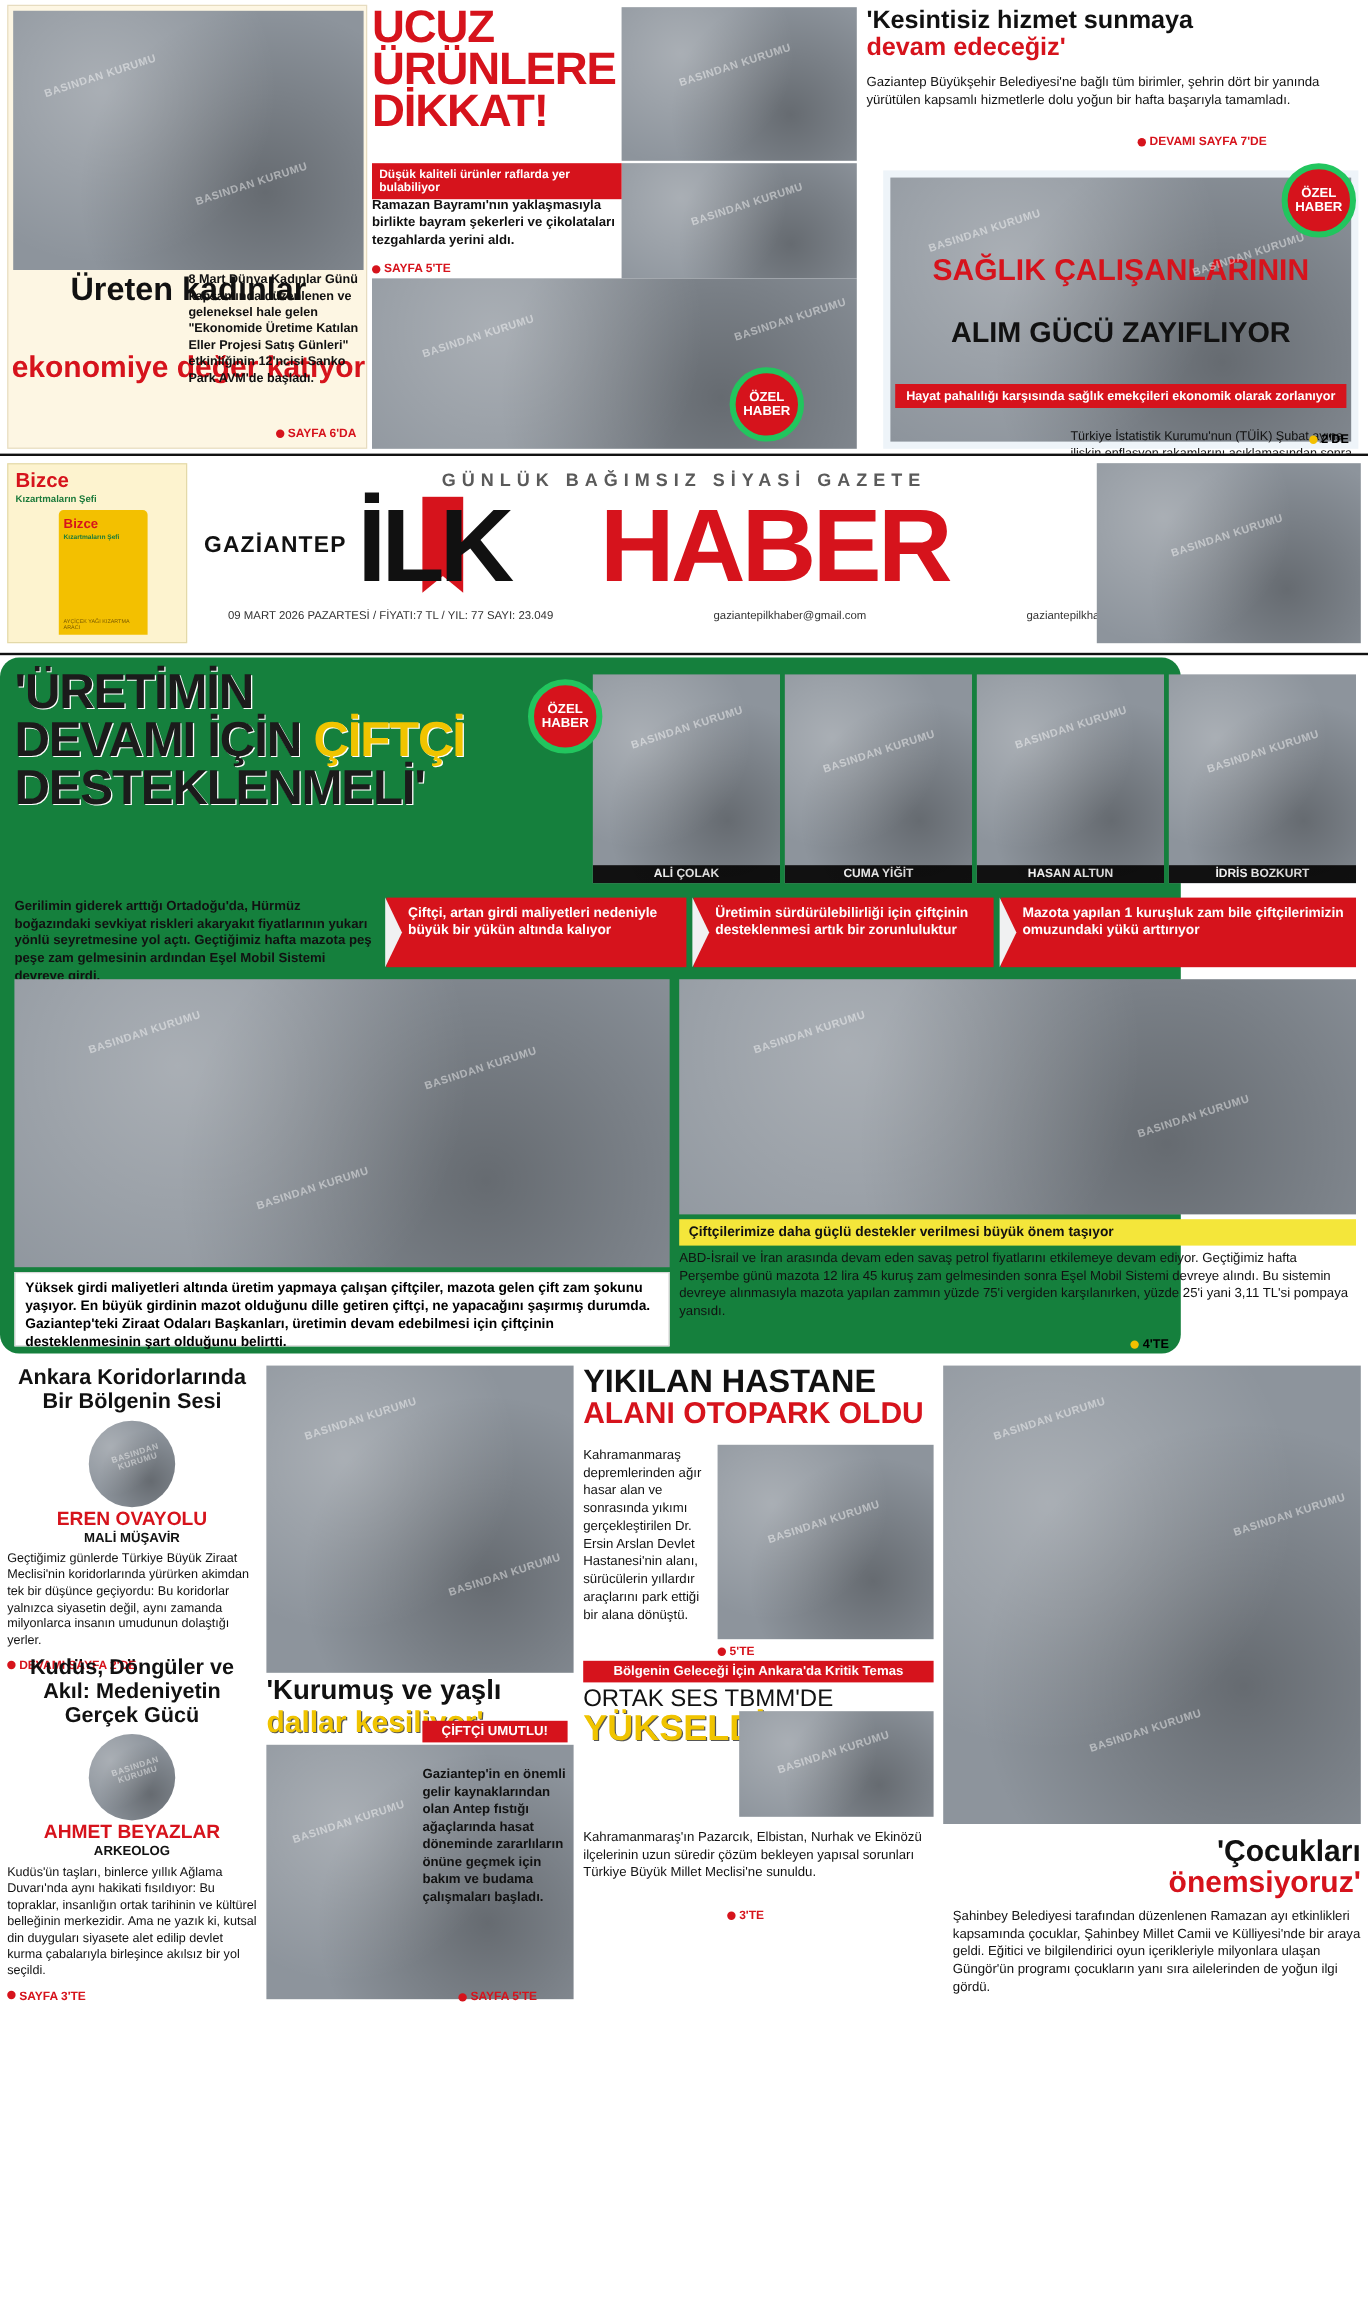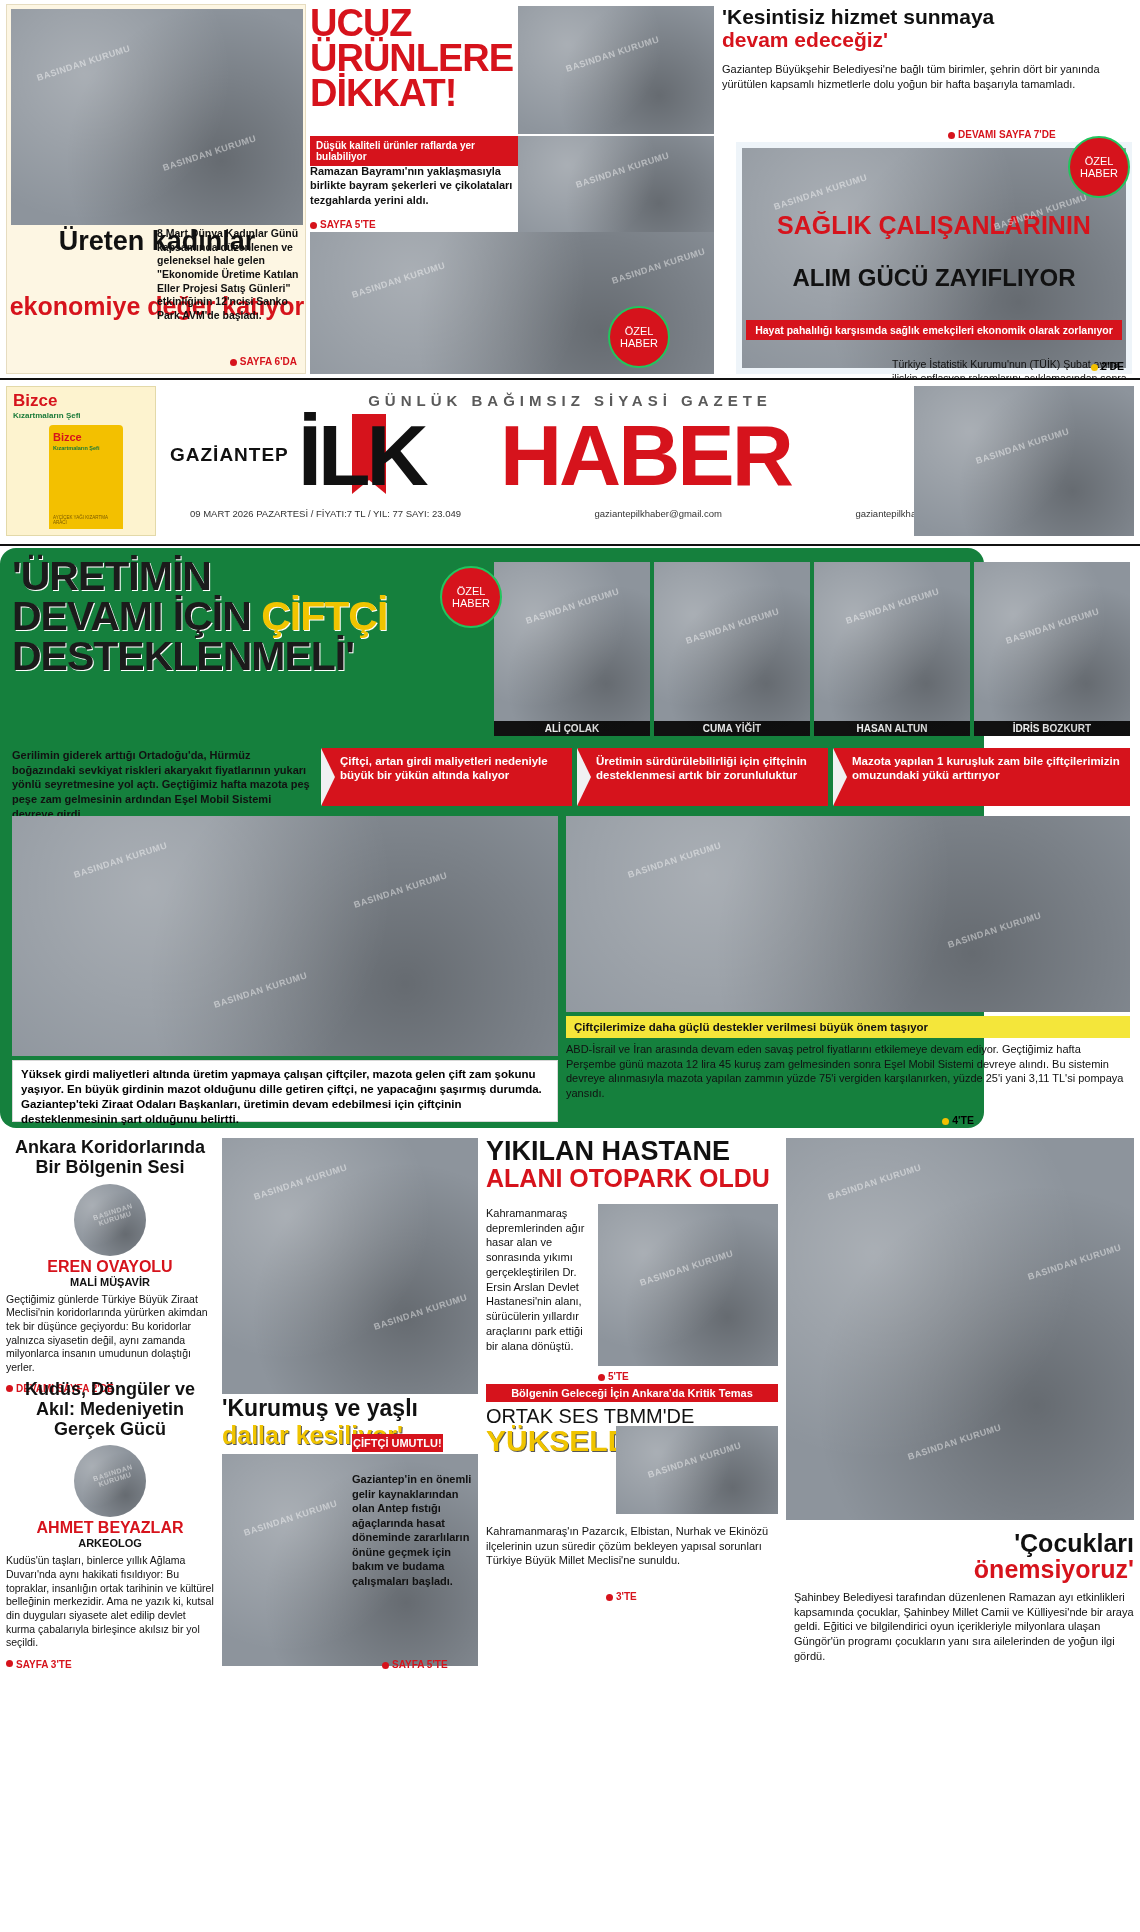--- a/index.html
+++ b/index.html
@@ -53,32 +53,32 @@
               font-size:38px; font-weight:bold; line-height:.92; letter-spacing:-1px; }
   #tm-img-top { position:absolute; left:208px; top:2px; width:196px; height:128px; }
   #tm-redbar { position:absolute; left:0; top:132px; width:208px; padding:4px 6px;
                font-size:10px; font-weight:bold; }
   #tm-body { position:absolute; left:0; top:160px; width:204px; font-size:11px;
              line-height:1.3; font-weight:bold; color:#111;}
   #tm-page { position:absolute; left:0; top:214px; font-size:10.5px; }
   #tm-img-big { position:absolute; left:0; top:228px; width:404px; height:142px; }
   #tm-img-right { position:absolute; left:208px; top:132px; width:196px; height:96px; }
   .ozel-badge { position:absolute; width:62px; height:62px; border-radius:50%;
-    background:#d6131c; color:#fff; font-size:11px; font-weight:normal;
+    background:#d6131c; color:#fff; font-size:11px; font-weight:bold;
     display:flex; align-items:center; justify-content:center; text-align:center;
-    line-height:1.1; border:2px solid #22c55e; z-index:6; }
+    line-height:1.1; border:5px solid #22c55e; z-index:6; }
 
   
   #top-right { left:718px; top:4px; width:416px; height:370px; background:#fff; }
   #tr-q { position:absolute; left:4px; top:2px; width:408px; font-size:21px;
           font-weight:bold; line-height:1.08; color:#111; }
   #tr-q .r { color:#d6131c; }
   #tr-body { position:absolute; left:4px; top:58px; width:408px; font-size:11px;
              line-height:1.32; color:#111; }
-  #tr-cont { position:absolute; left:230px; top:124px; font-size:10.5px; }
+  #tr-cont { position:absolute; left:230px; top:108px; font-size:10.5px; }
   #tr-img { position:absolute; left:18px; top:138px; width:396px; height:232px; background:#eef4f9; }
   #tr-img .inner { position:absolute; inset:6px; }
 
   
   #masthead { left:0; top:378px; width:1140px; height:168px; background:#fff;
               border-top:2px solid #111; border-bottom:2px solid #111; }
   #ad-left { position:absolute; left:6px; top:6px; width:150px; height:150px;
              background:#fdf3cf; border:1px solid #e3d9a9; }
   #ad-right { position:absolute; right:6px; top:6px; width:220px; height:150px; }
   #kicker { position:absolute; left:240px; top:12px; width:660px; text-align:center;
@@ -146,21 +146,21 @@
   
   #c2 { position:absolute; left:222px; top:6px; width:256px; height:788px; }
   #c2-img { position:absolute; left:0; top:0; width:256px; height:256px; }
   #c2-h1 { position:absolute; left:0; top:258px; width:256px; font-size:23px;
            font-weight:bold; color:#111; line-height:1.05; }
   #c2-h2 { position:absolute; left:0; top:284px; width:256px; font-size:25px;
            font-weight:bold; color:#f0c400; line-height:1.05;
            text-shadow:1px 1px 0 #555; }
   #c2-img2 { position:absolute; left:0; top:316px; width:256px; height:212px; }
   #c2-badge { position:absolute; left:130px; top:296px; background:#d6131c; color:#fff;
-              font-size:11px; font-weight:bold; padding:3px 1px; }
+              font-size:11px; font-weight:bold; padding:3px 16px; }
   #c2-body { position:absolute; left:130px; top:334px; width:122px; font-size:11px;
              line-height:1.32; color:#111; font-weight:bold; }
   #c2-page { position:absolute; left:160px; top:520px; font-size:10.5px; }
 
   
   #c3 { position:absolute; left:486px; top:6px; width:292px; }
   #c3-h1 { font-size:27px; font-weight:bold; color:#111; line-height:1.02; }
   #c3-h2 { font-size:25px; font-weight:bold; color:#d6131c; line-height:1.02; }
   #c3-body { position:absolute; left:0; top:68px; width:108px; font-size:11px;
              line-height:1.34; color:#111; }

